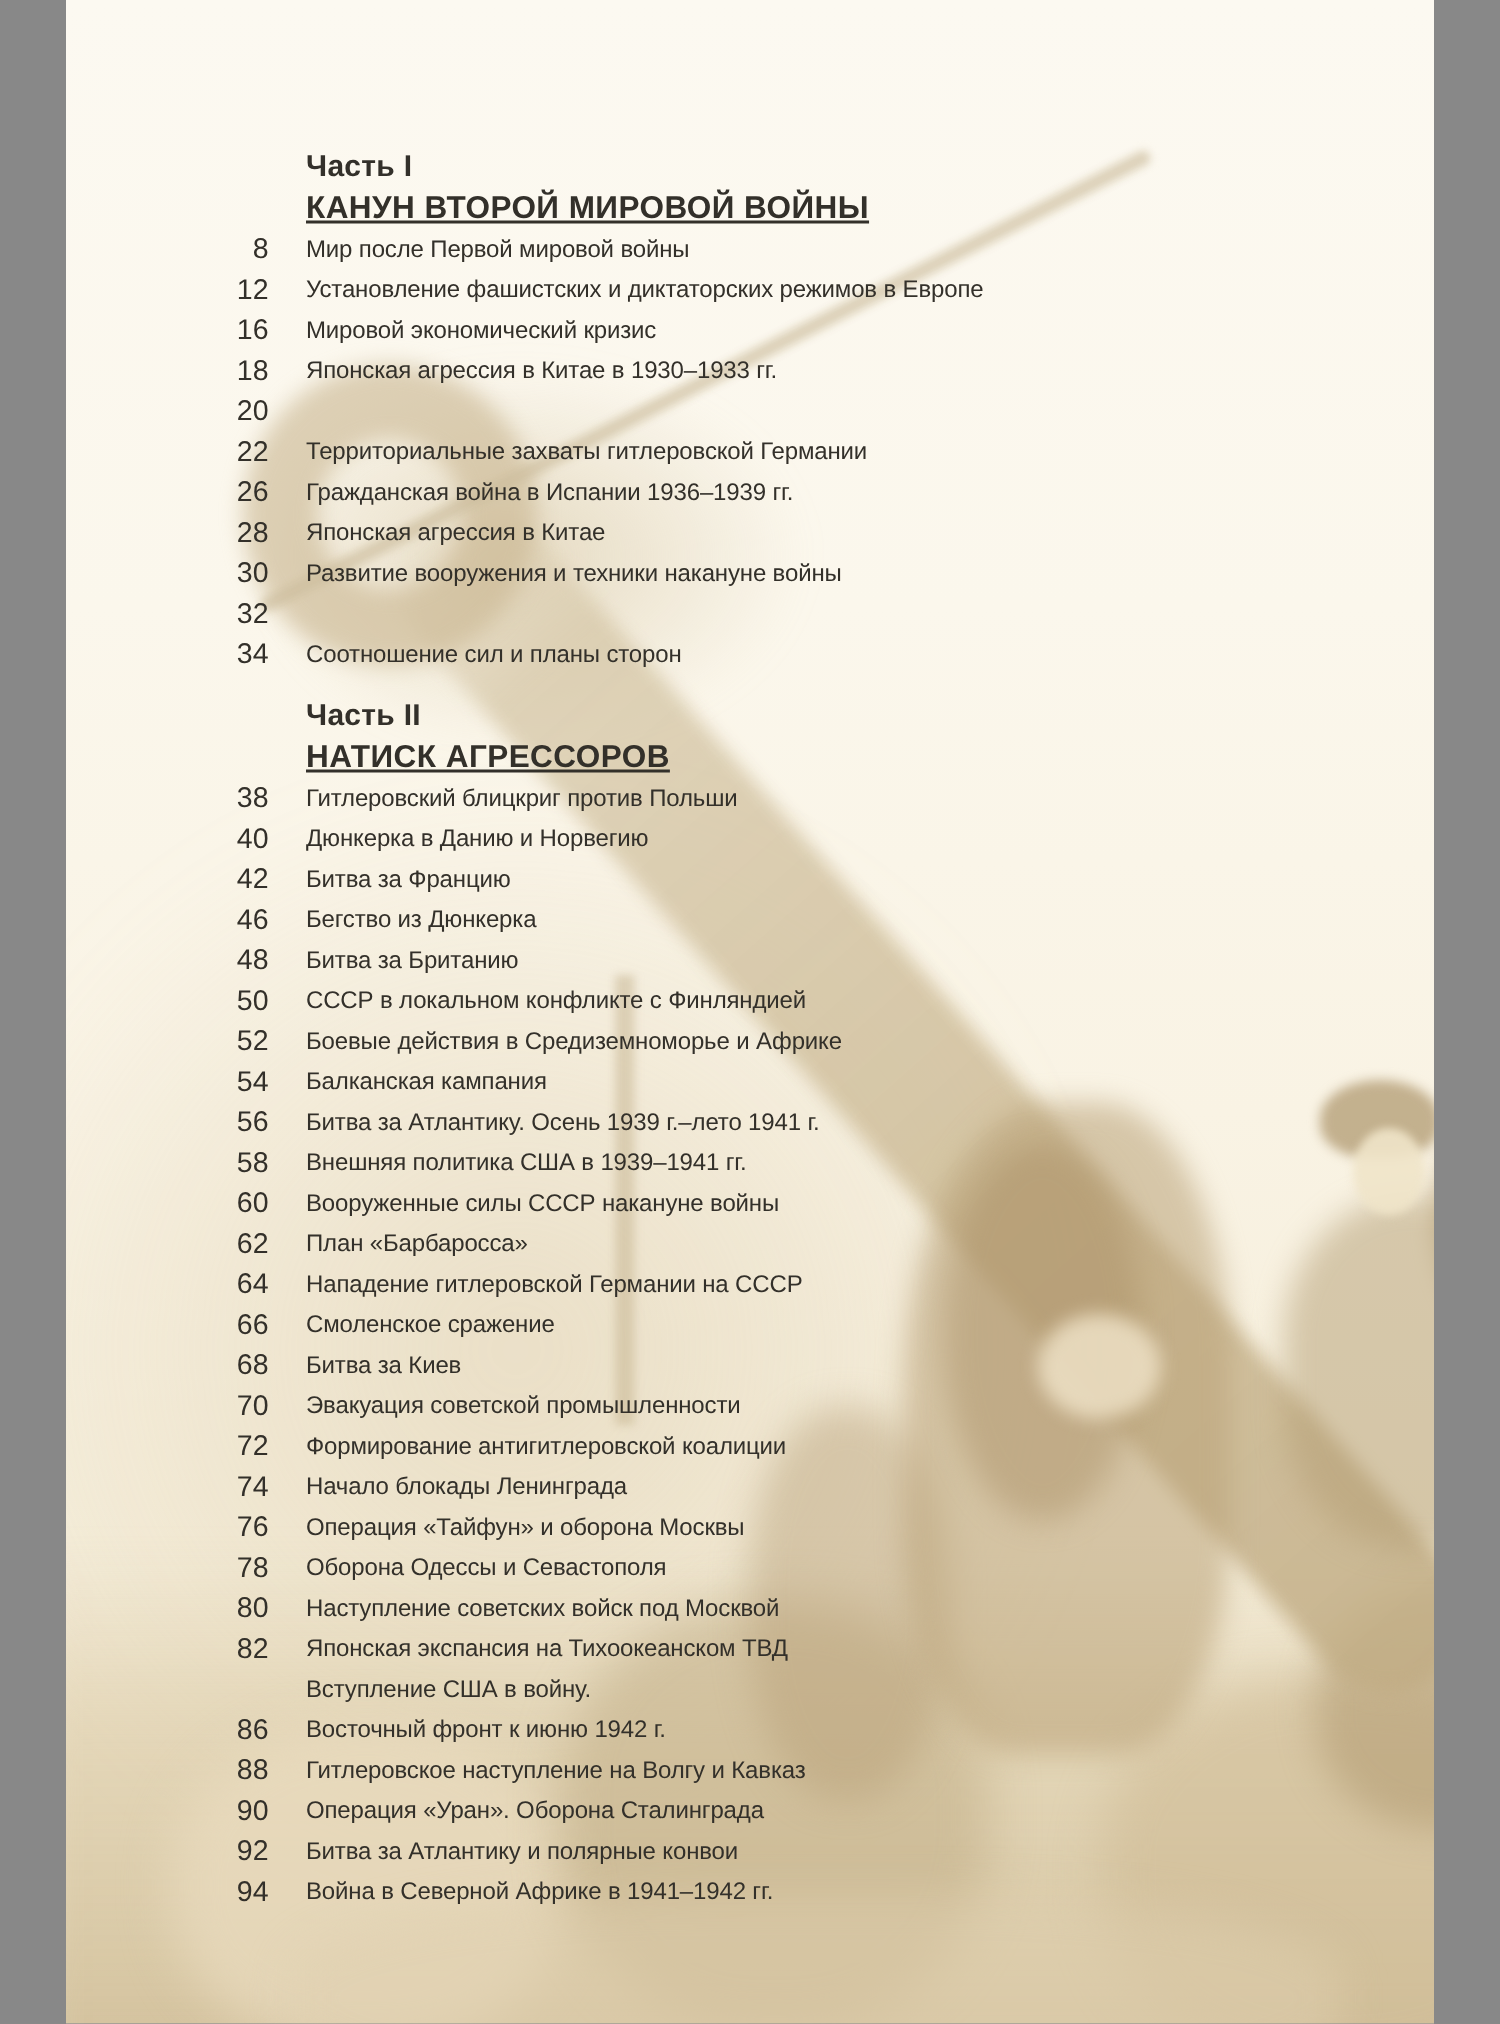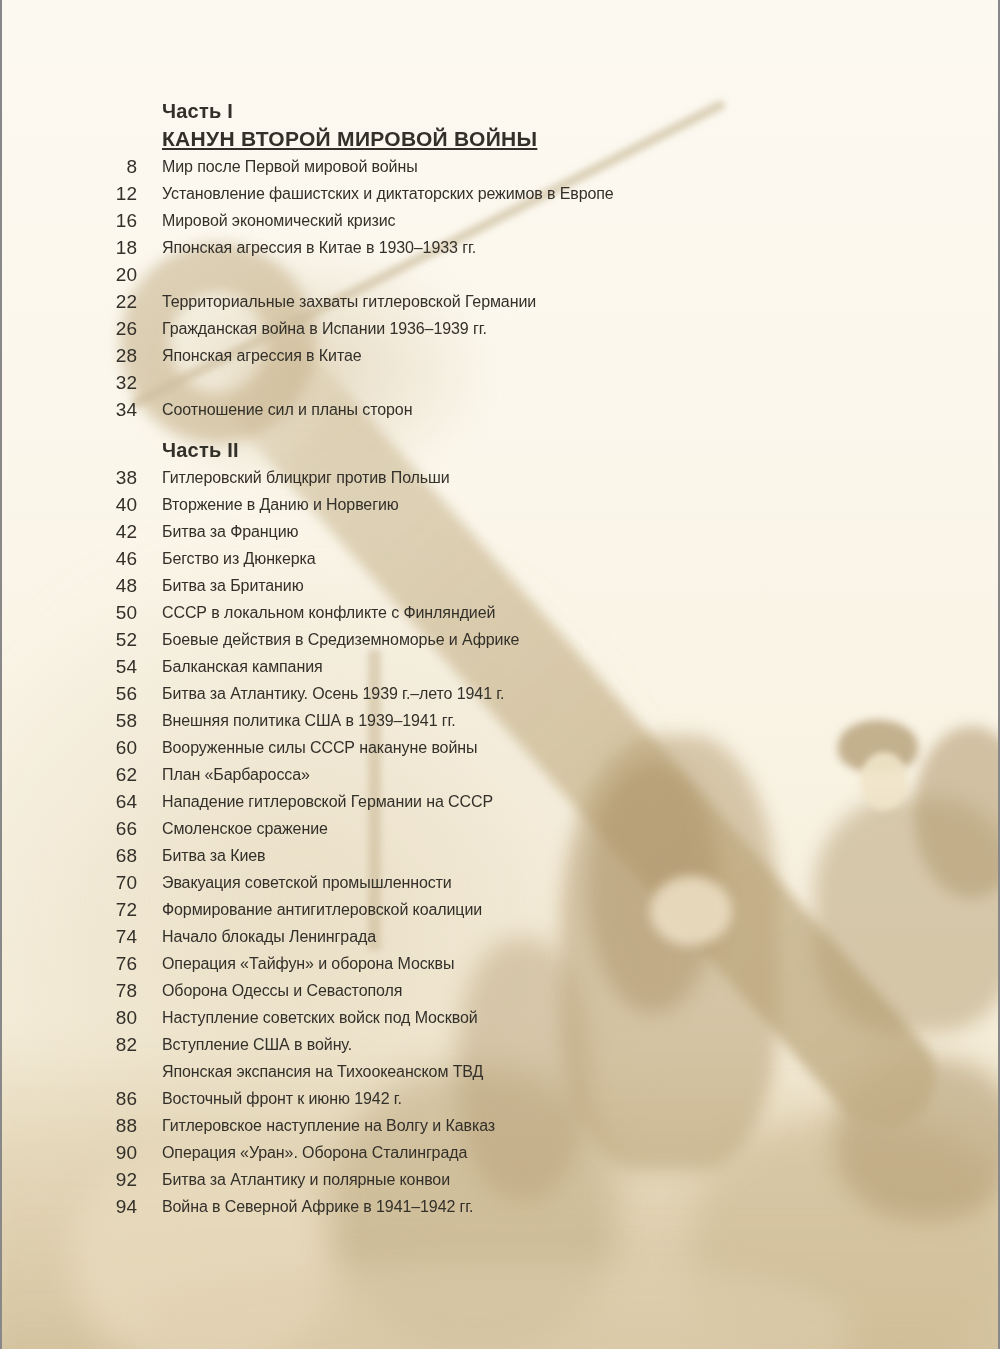--- a/index.html
+++ b/index.html
@@ -1,17 +1,17 @@
 <!DOCTYPE html>
 <html lang="ru"><head>
 <meta charset="utf-8">
 <style>
   html, body { margin:0; padding:0; background:#888; }
   .page {
-    position:relative; width:996px; height:1349px; overflow:hidden;
+    position:relative; width:912px; height:1349px; overflow:hidden;
     margin:0 auto;
     background:linear-gradient(180deg,#fcf9f1 0%,#fbf7ec 30%,#f9f3e4 55%,#f5edd9 78%,#f0e6cd 100%);
     font-family:"Liberation Sans", sans-serif;
     color:#33302a;
   }
 
   
   .photo { position:absolute; inset:0; z-index:1; pointer-events:none; }
   .shape { position:absolute; }
   .wash-left {
@@ -169,50 +169,57 @@
             </span>
     </div>
 
     <div class="row">
       <span class="num">28</span>
       <span class="titles">
               <div class="line">Японская агрессия в Китае</div>
             </span>
     </div>
 
+    <div class="row">
+      <span class="num">30</span>
+      <span class="titles">
+              <div class="line">Развитие вооружения и техники накануне войны</div>
+            </span>
+    </div>
 
     <div class="row">
       <span class="num">32</span>
     </div>
 
     <div class="row">
       <span class="num">34</span>
       <span class="titles">
               <div class="line">Соотношение сил и планы сторон</div>
             </span>
     </div>
   </div>
     </section>
 
     <section class="part">
       <header class="part-header">
         <div class="part-label">Часть II</div>
+        <h2 class="part-title">НАТИСК АГРЕССОРОВ</h2>
       </header>
       <div class="entries">
     <div class="row">
       <span class="num">38</span>
       <span class="titles">
               <div class="line">Гитлеровский блицкриг против Польши</div>
             </span>
     </div>
 
     <div class="row">
       <span class="num">40</span>
       <span class="titles">
-              <div class="line">Вторжение в Данию и Норвегию</div>
+              <div class="line">Дюнкерка в Данию и Норвегию</div>
             </span>
     </div>
 
     <div class="row">
       <span class="num">42</span>
       <span class="titles">
               <div class="line">Битва за Францию</div>
             </span>
     </div>
 
@@ -338,22 +345,22 @@
     <div class="row">
       <span class="num">80</span>
       <span class="titles">
               <div class="line">Наступление советских войск под Москвой</div>
             </span>
     </div>
 
     <div class="row">
       <span class="num">82</span>
       <span class="titles">
+              <div class="line">Японская экспансия на Тихоокеанском ТВД</div>
               <div class="line">Вступление США в войну.</div>
-              <div class="line">Японская экспансия на Тихоокеанском ТВД</div>
             </span>
     </div>
 
     <div class="row">
       <span class="num">86</span>
       <span class="titles">
               <div class="line">Восточный фронт к июню 1942 г.</div>
             </span>
     </div>
 

